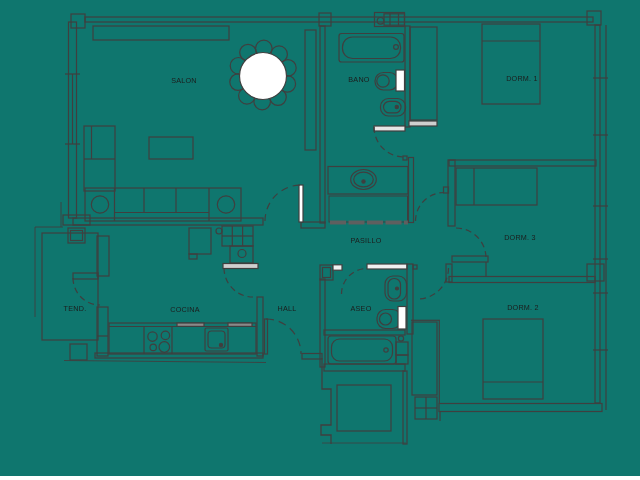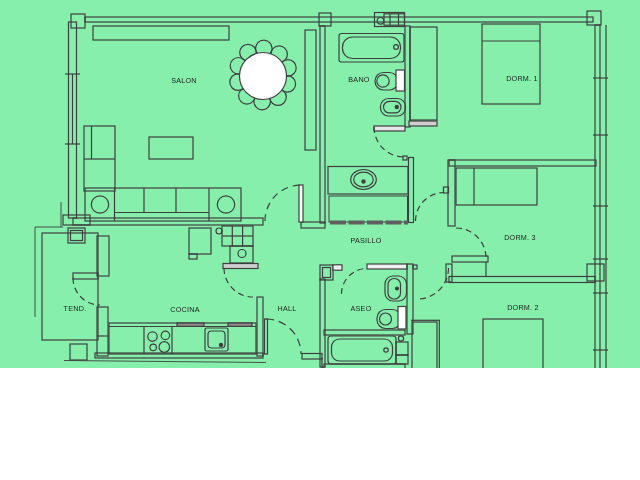--- a/index.html
+++ b/index.html
@@ -1,16 +1,16 @@
 <!DOCTYPE html>
 <html><head>
 <meta charset="utf-8">
 <style>
 html,body{margin:0;padding:0;background:#fff;}
-#page{width:640px;height:368px;position:relative;background:#86efac;overflow:hidden;}
+#page{width:640px;height:476px;position:relative;background:#0f766e;overflow:hidden;}
 text{font-family:"Liberation Sans",sans-serif;fill:#1c1c1c;}
 .lbl{font-size:7.2px;letter-spacing:0.25px;}
 </style>
 </head>
 <body>
 <div id="page">
 <svg width="640" height="480" viewBox="0 0 640 480">
 <g fill="none" stroke="#3f3f3f" stroke-width="1.2">
 
 <rect x="85" y="17" width="508" height="5"></rect>

